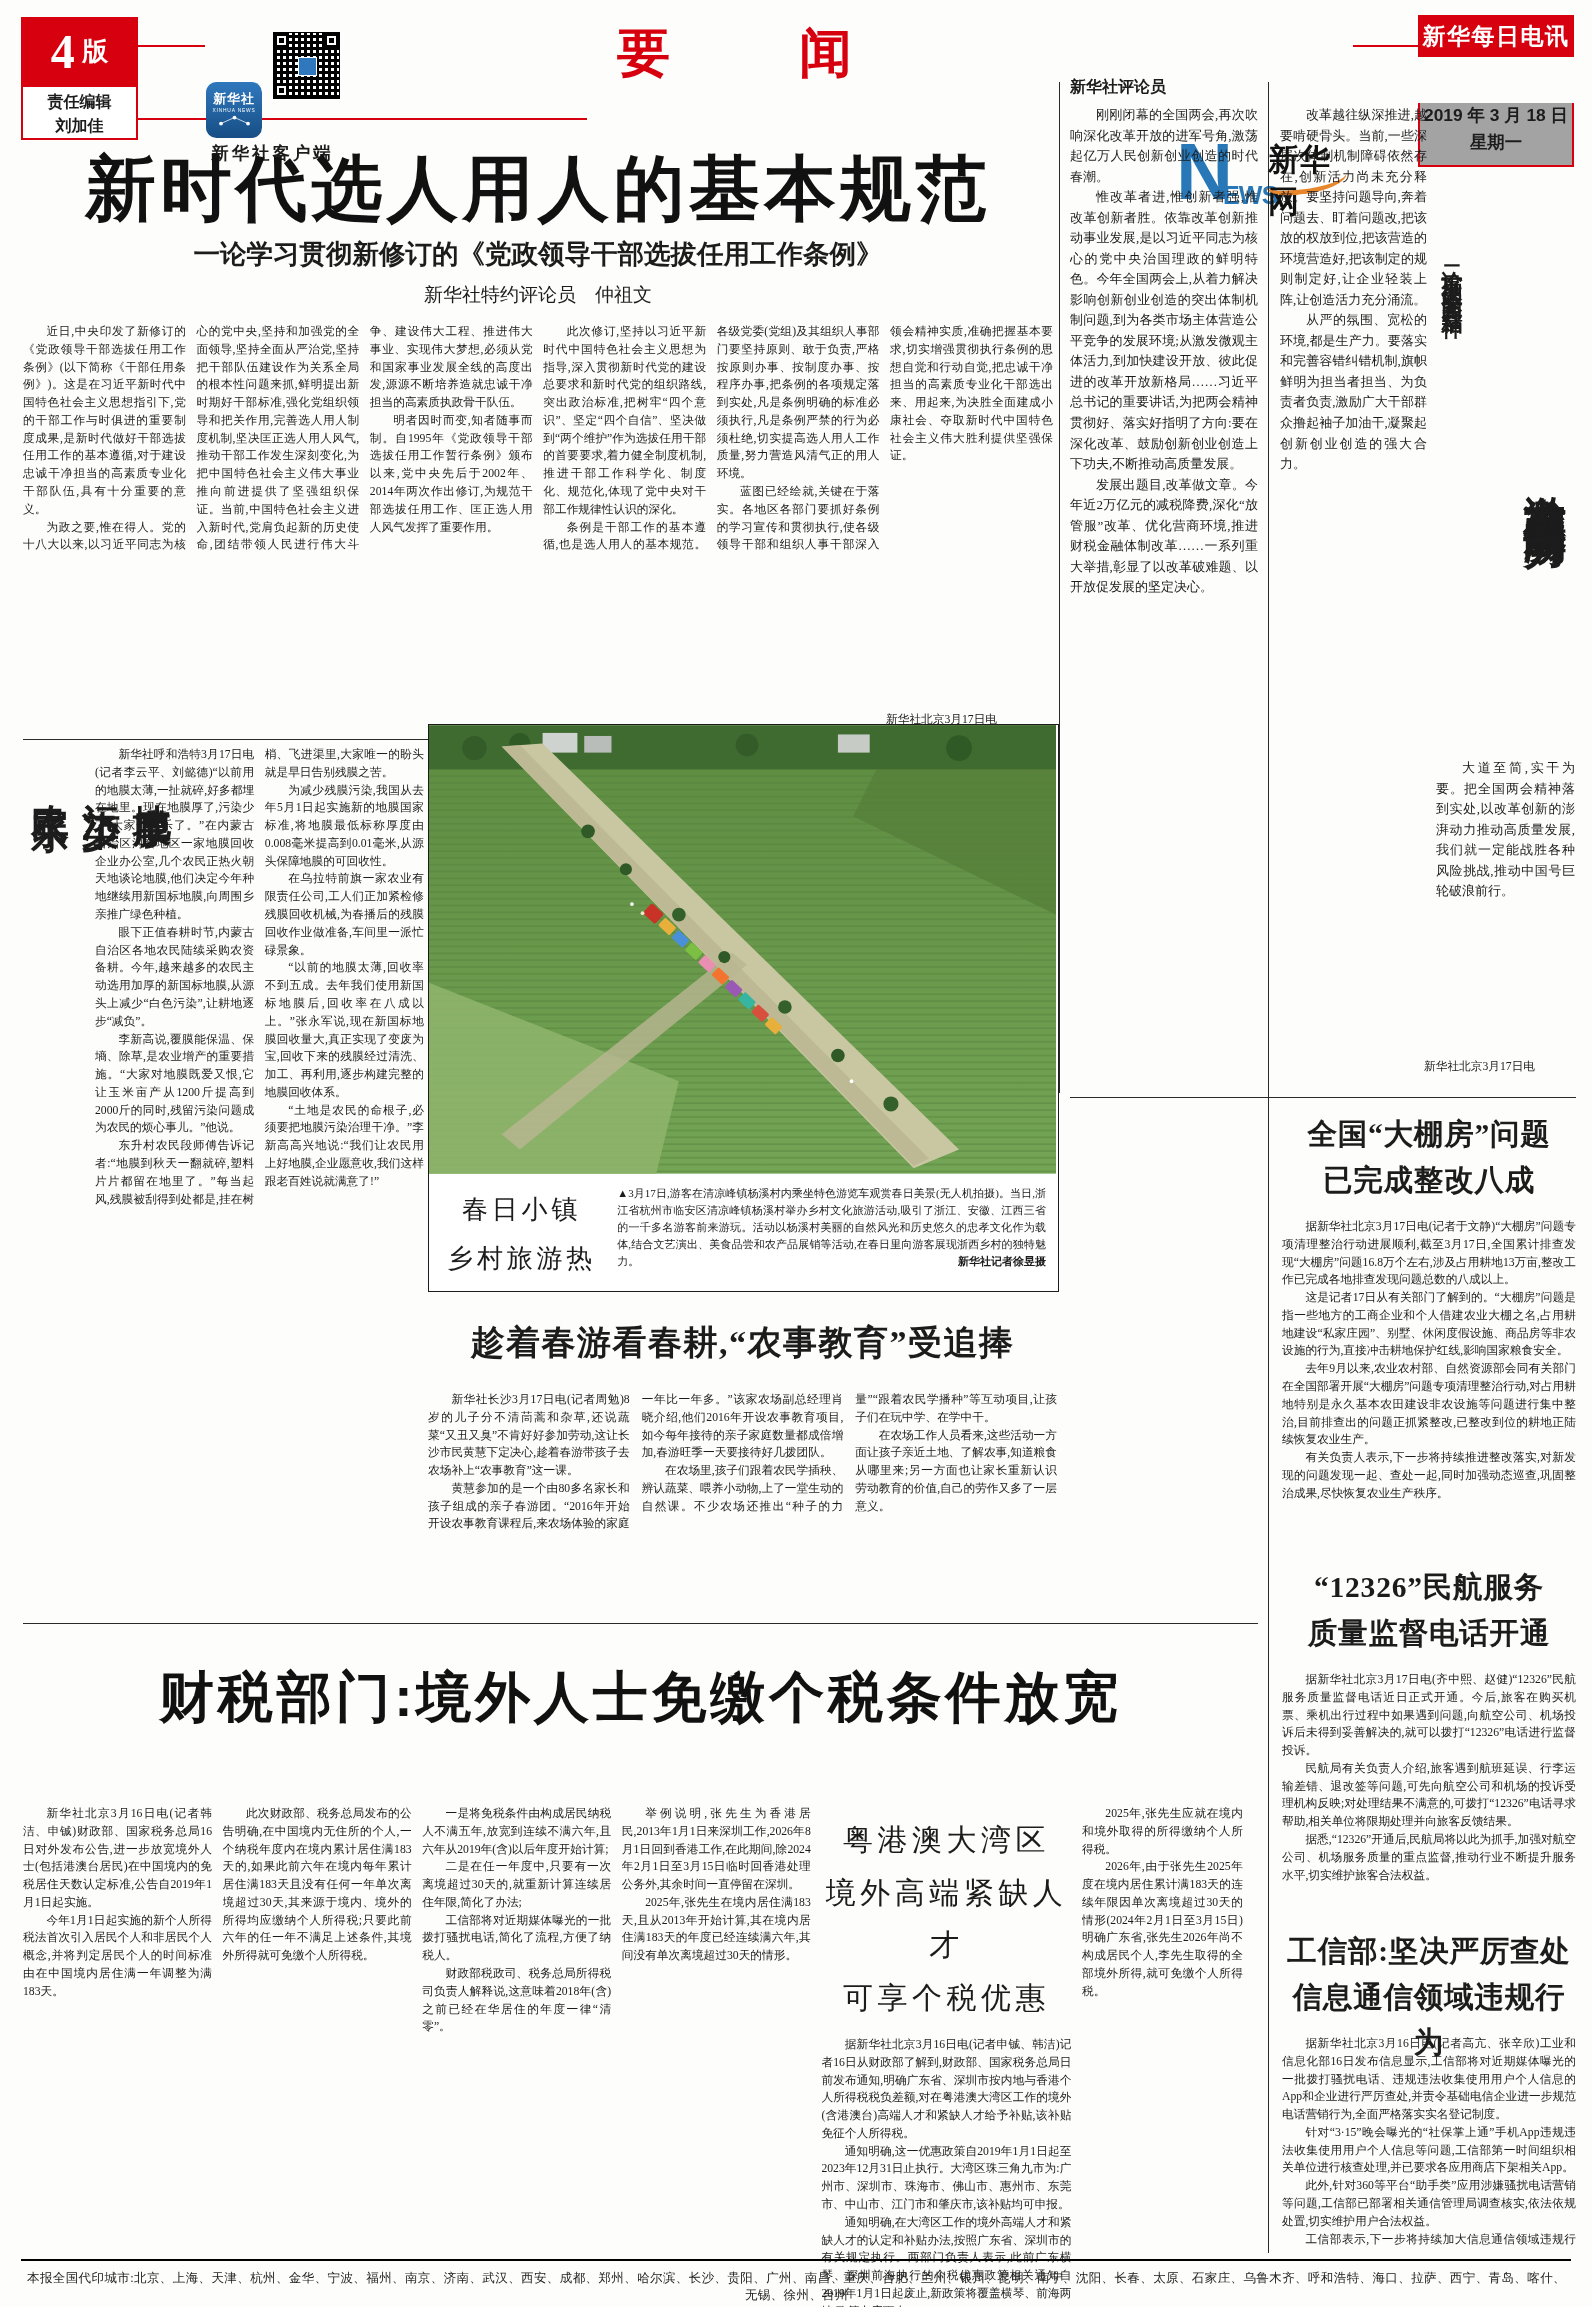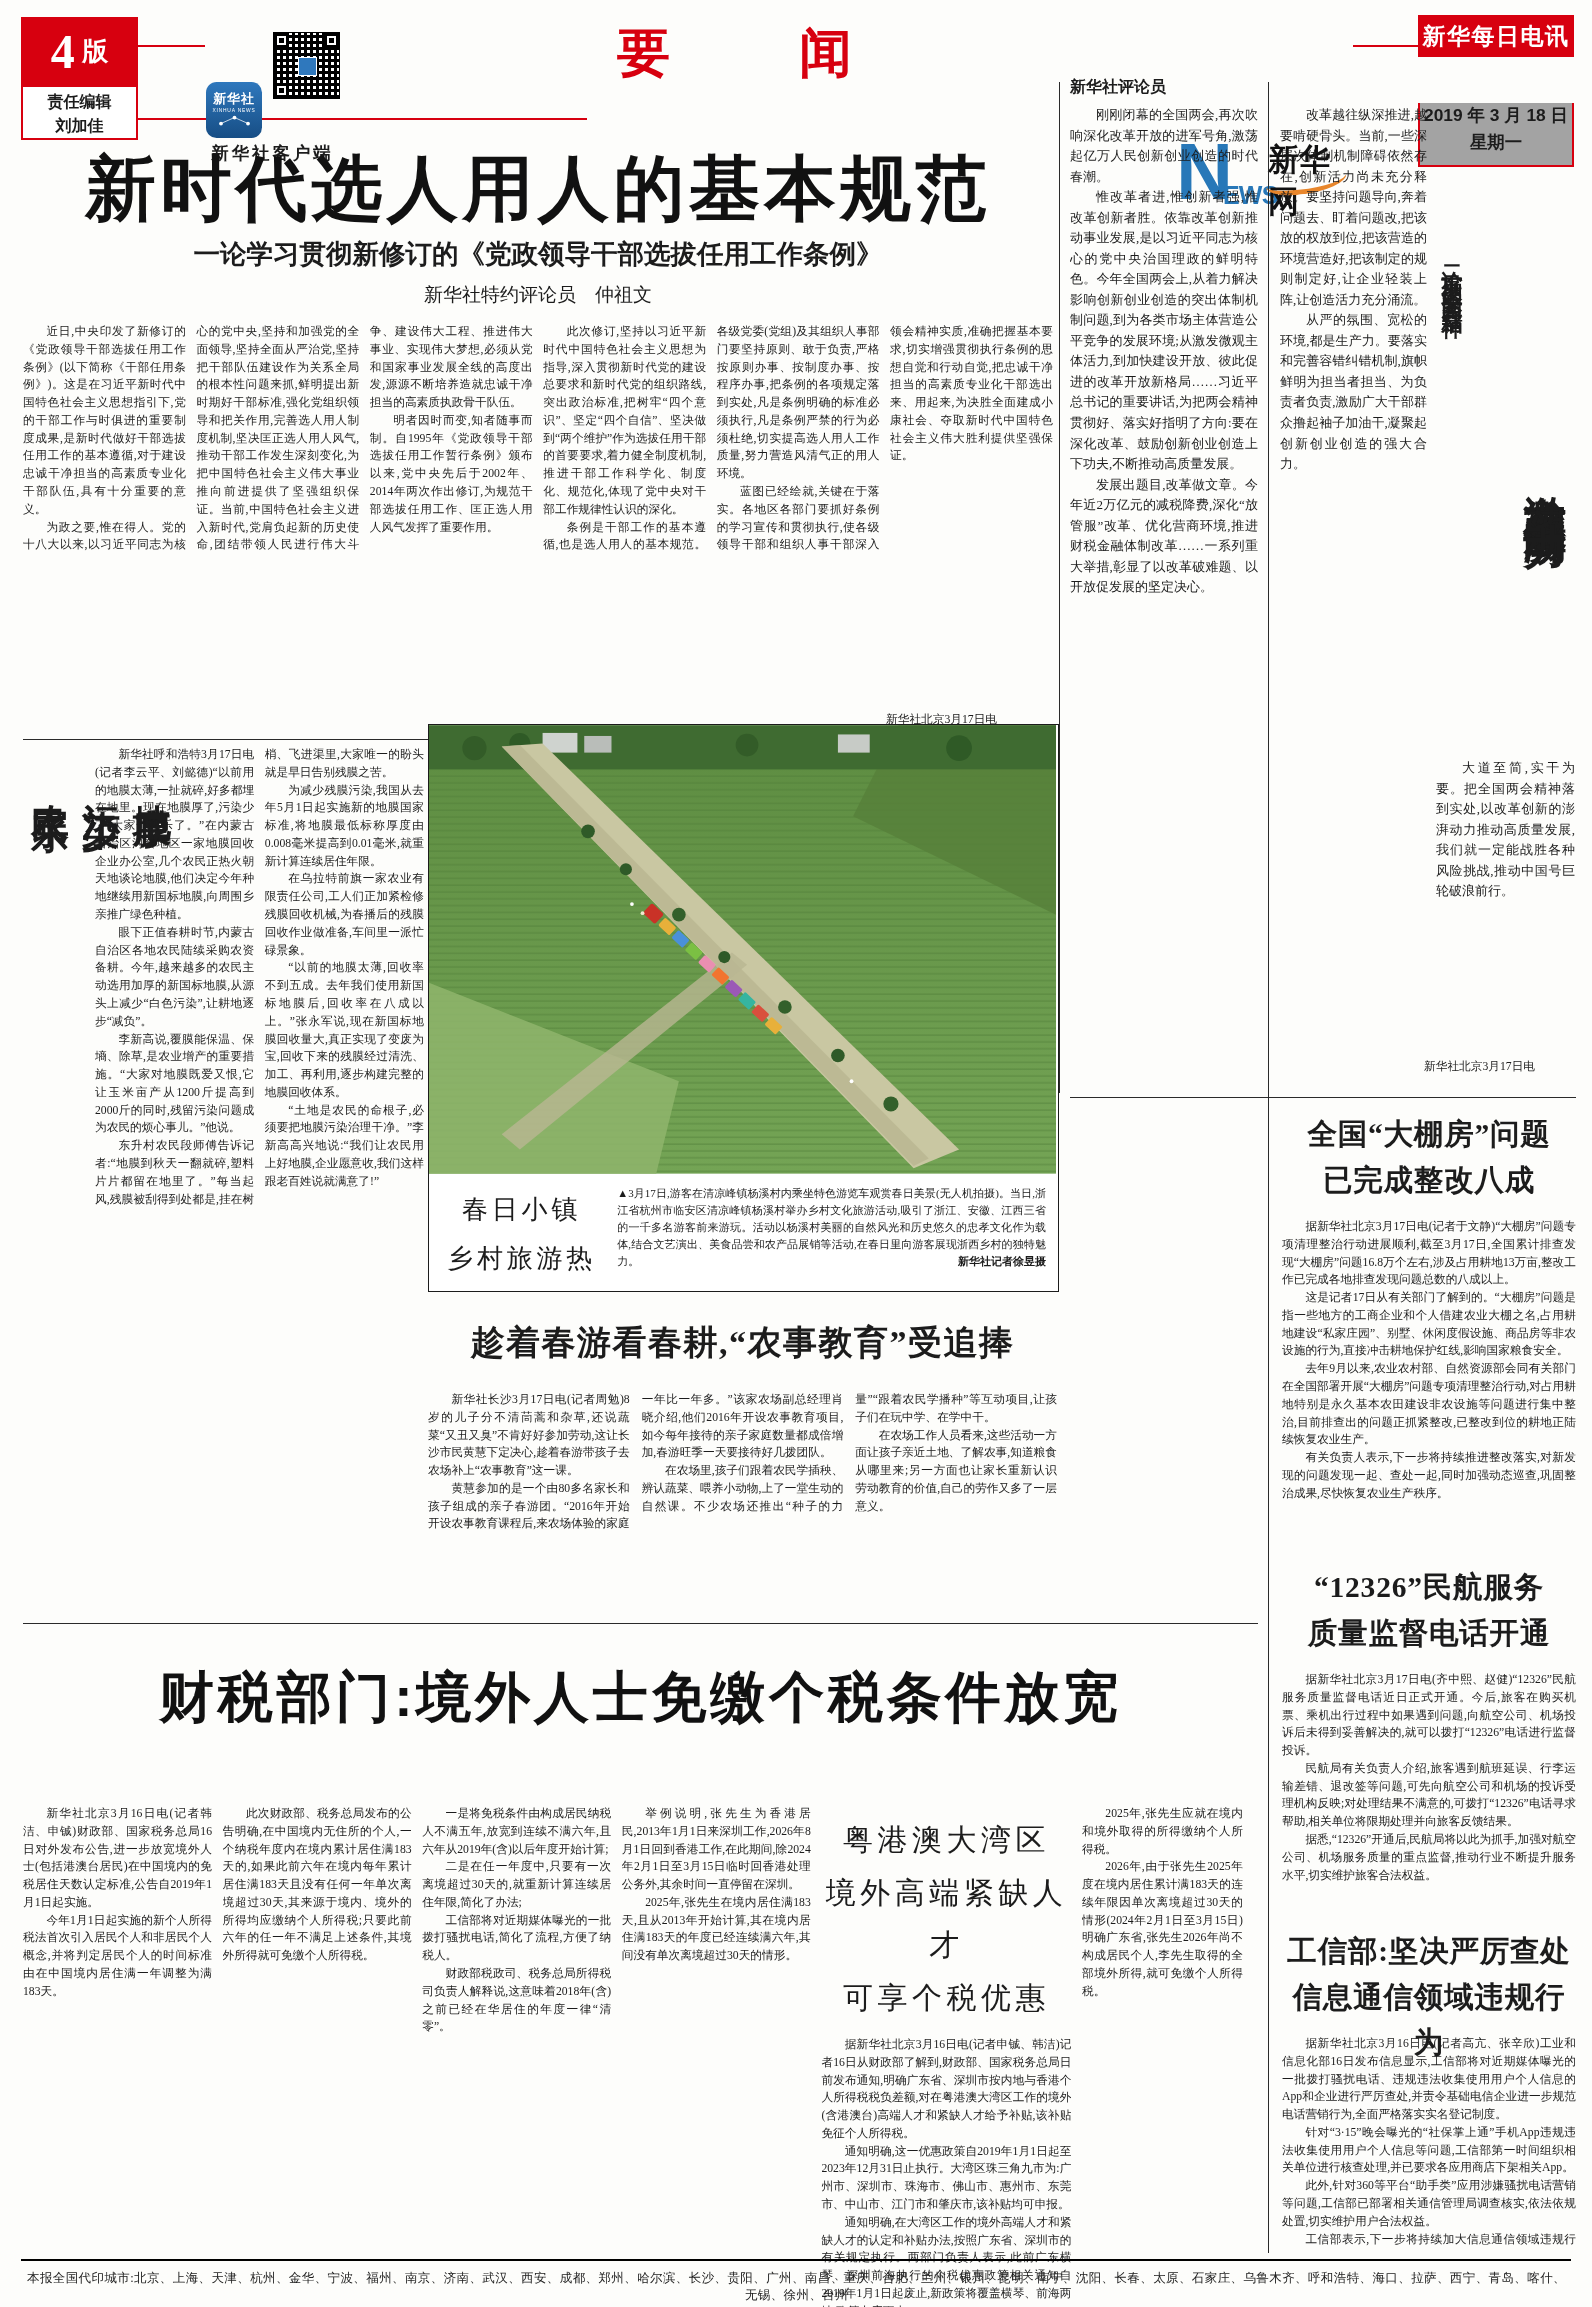--- a/index.html
+++ b/index.html
@@ -149,21 +149,21 @@
       <span>地膜厚了</span>
       <span>污染少了</span>
       <span>农民乐了</span>
     </div>
   </div>
   <div class="abs bd" style="left:95px;top:746px;width:329px;height:870px;column-count:2;column-gap:10.6px;">
       <p>新华社呼和浩特3月17日电(记者李云平、刘懿德)“以前用的地膜太薄,一扯就碎,好多都埋在地里。现在地膜厚了,污染少了,大家也都乐了。”在内蒙古自治区河套地区一家地膜回收企业办公室,几个农民正热火朝天地谈论地膜,他们决定今年种地继续用新国标地膜,向周围乡亲推广绿色种植。</p>
       <p>眼下正值春耕时节,内蒙古自治区各地农民陆续采购农资备耕。今年,越来越多的农民主动选用加厚的新国标地膜,从源头上减少“白色污染”,让耕地逐步“减负”。</p>
       <p>李新高说,覆膜能保温、保墒、除草,是农业增产的重要措施。“大家对地膜既爱又恨,它让玉米亩产从1200斤提高到2000斤的同时,残留污染问题成为农民的烦心事儿。”他说。</p>
       <p>东升村农民段师傅告诉记者:“地膜到秋天一翻就碎,塑料片片都留在地里了。”每当起风,残膜被刮得到处都是,挂在树梢、飞进渠里,大家唯一的盼头就是早日告别残膜之苦。</p>
-      <p>为减少残膜污染,我国从去年5月1日起实施新的地膜国家标准,将地膜最低标称厚度由0.008毫米提高到0.01毫米,就重新计算连续居住年限。</p>
+      <p>为减少残膜污染,我国从去年5月1日起实施新的地膜国家标准,将地膜最低标称厚度由0.008毫米提高到0.01毫米,从源头保障地膜的可回收性。</p>
       <p>在乌拉特前旗一家农业有限责任公司,工人们正加紧检修残膜回收机械,为春播后的残膜回收作业做准备,车间里一派忙碌景象。</p>
       <p>“以前的地膜太薄,回收率不到五成。去年我们使用新国标地膜后,回收率在八成以上。”张永军说,现在新国标地膜回收量大,真正实现了变废为宝,回收下来的残膜经过清洗、加工、再利用,逐步构建完整的地膜回收体系。</p>
       <p>“土地是农民的命根子,必须要把地膜污染治理干净。”李新高高兴地说:“我们让农民用上好地膜,企业愿意收,我们这样跟老百姓说就满意了!”</p>
     </div>
 
   <div class="abs photo-box" style="left:428px;top:724px;width:629px;">
     <svg width="627" height="449" viewBox="0 0 828 592" style="display:block;">
       <defs>
         <linearGradient id="fg" x1="0" y1="0" x2="0" y2="1">
           <stop offset="0" stop-color="#5d8c41"></stop>

